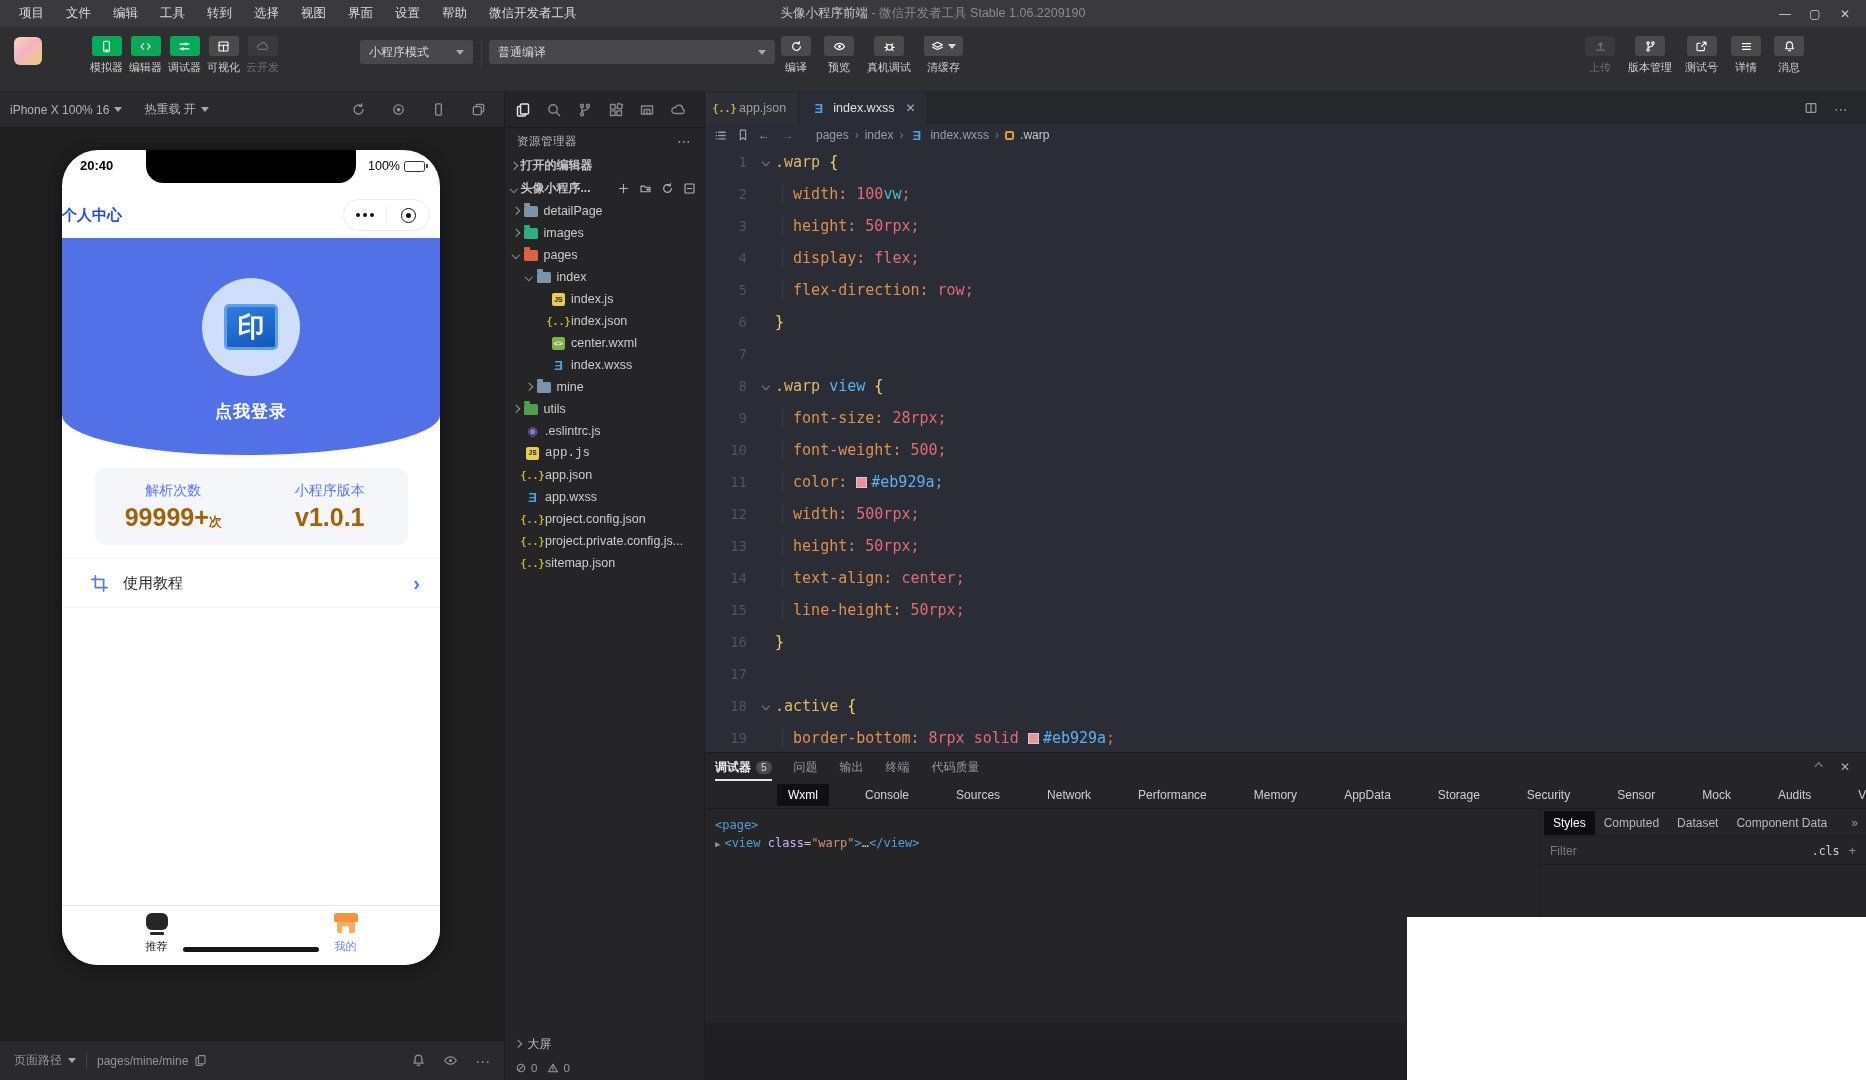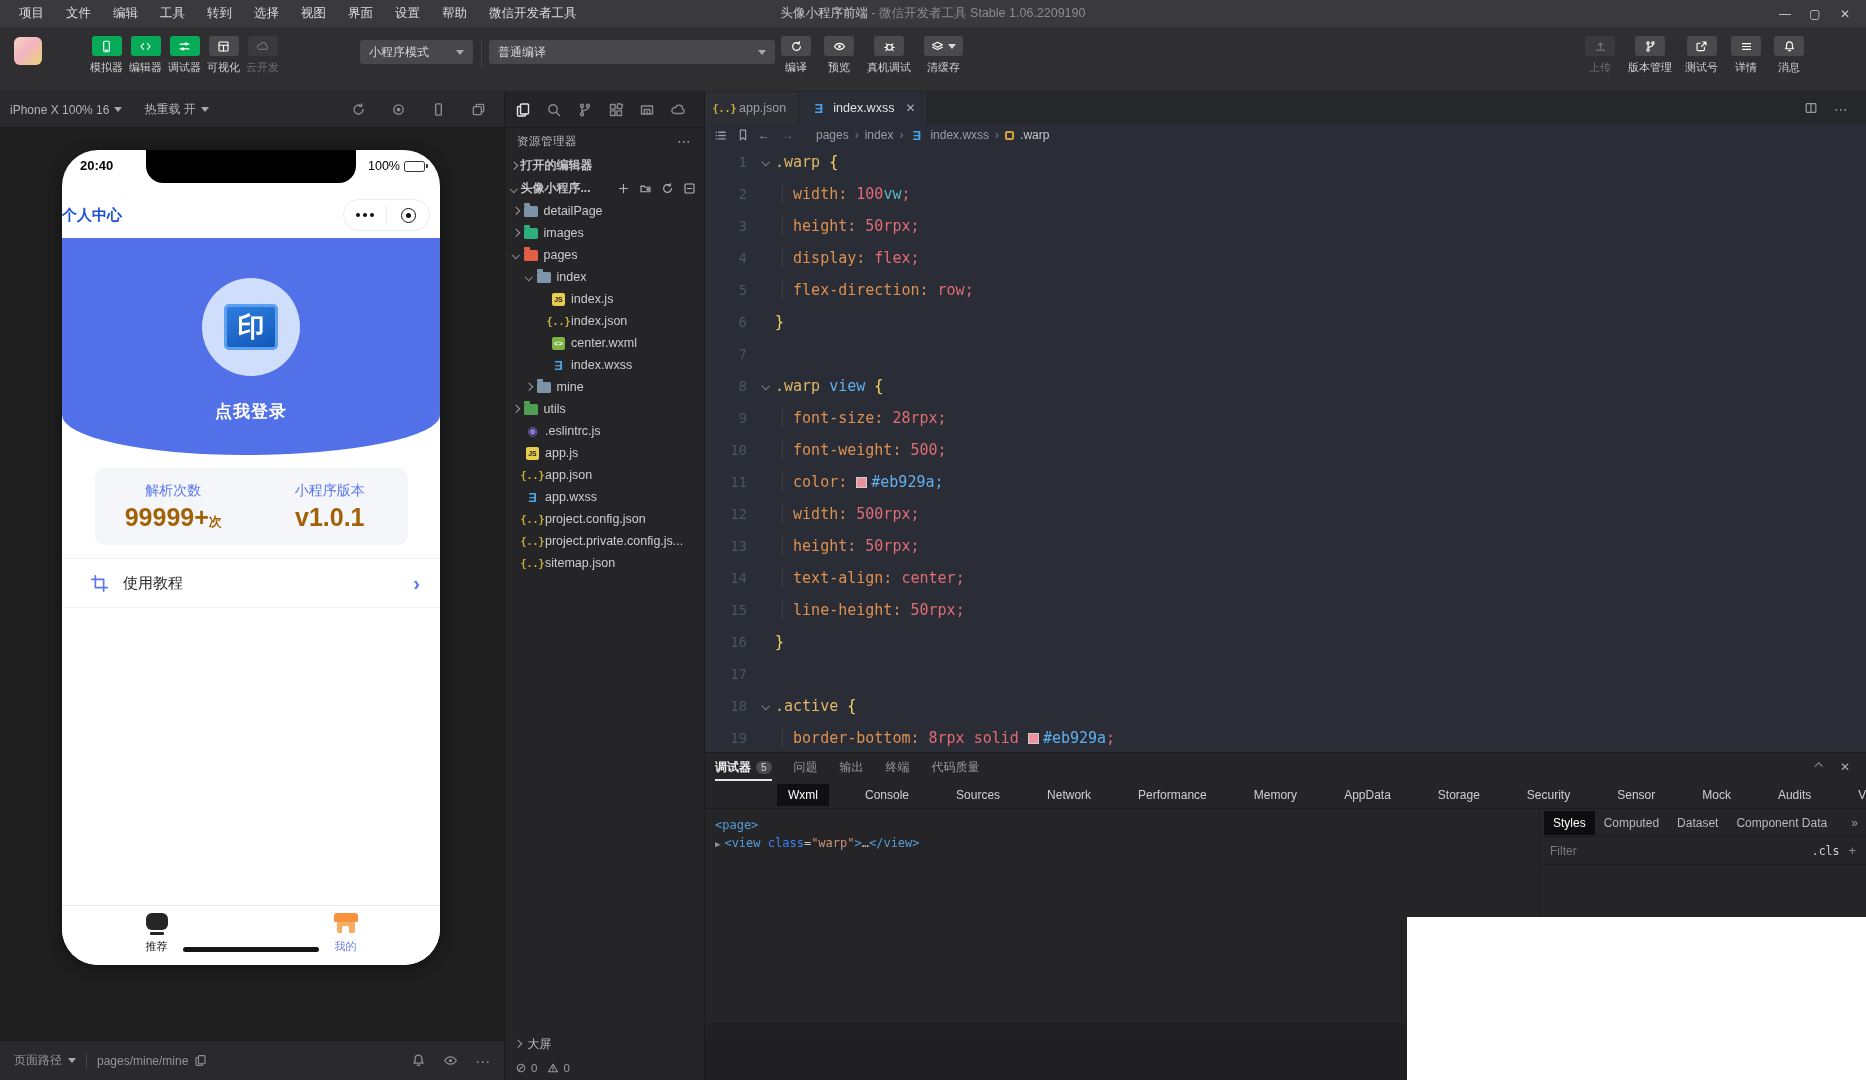--- a/index.html
+++ b/index.html
@@ -166,21 +166,21 @@
   #dbg-row1 .right { margin-left:auto; margin-right:16px; display:flex; gap:18px; align-items:center; color:#b0b0b1; }
   #dbg-row2 { height:28px; display:flex; align-items:center; border-bottom:1px solid #1c1c1d; padding-left:6px;gap:25px; }
   #dbg-row2 .insp { color:#9aa0a6; width:15px; height:15px; margin:0 6px; }
   #dbg-row2 .vr { width:1px; height:16px; background:#3a3a3c; margin-right:4px; }
   .dtab2 { font-size:12px; color:#cfcfd0; padding:4px 11px; }
   .dtab2.active { background:#101012; color:#fff; }
   #dbg-row2 .right { margin-left:auto; margin-right:12px; display:flex; gap:13px; align-items:center; color:#b0b0b1; }
   #dbg-row2 .warncount { color:#e6c24b; font-size:11.5px; display:flex; align-items:center; gap:3px; }
   #wxml { position:absolute; left:0; top:56px; width:834px; height:214px; padding:7px 10px;
     font-family:"DejaVu Sans Mono","Liberation Mono",monospace; font-size:12px; line-height:18px; color:#c8c8c8; }
-  .x-tag{color:#569cd6} .x-attr{color:#3b82f6} .x-str{color:#ce9178} .x-pln{color:#c8c8c8}
+  .x-tag{color:#569cd6} .x-attr{color:#c4b5fd} .x-str{color:#ce9178} .x-pln{color:#c8c8c8}
   .x-arrow{color:#8f8f8f; font-size:9px; margin-right:4px;}
   #wxml-sb { position:absolute; left:0; top:270px; width:834px; height:18px; background:#202022; }
   #styles { position:absolute; left:834px; top:56px; width:327px; height:232px; border-left:1px solid #1c1c1d; }
   #st-tabs { height:28px; display:flex; align-items:center; border-bottom:1px solid #1c1c1d; padding-left:4px; }
   .sttab { font-size:12px; color:#b9b9ba; padding:5px 9px; white-space:nowrap; }
   .sttab.active { background:#0d0d0f; color:#fff; }
   #st-tabs .more { margin-left:auto; margin-right:8px; color:#9a9a9b; font-size:12px; }
   #st-filter { height:28px; display:flex; align-items:center; border-bottom:1px solid #1c1c1d; font-size:12px; color:#7a7a7b; padding:0 10px; }
   #st-filter .cls { margin-left:auto; color:#d0d0d1; font-family:"DejaVu Sans Mono",monospace; font-size:11.5px; }
   #st-filter .plus { color:#8a8a8b; margin-left:9px; font-size:13px; }
@@ -686,21 +686,21 @@
           </span>
           <span>utils</span>
         </div>
         <div class="trow" style="padding-left: 8px;">
           <span style="width: 7px; display: inline-block;"></span>
           <span class="ticon">
             <span class="fi-esl">◉</span>
           </span>
           <span>.eslintrc.js</span>
         </div>
-        <div class="trow" style="padding-left: 8px;">
+        <div class="trow" style="padding-left: 8px; font-family: Liberation Mono, monospace;">
           <span style="width: 7px; display: inline-block;"></span>
           <span class="ticon">
             <span class="fi-js">JS</span>
           </span>
           <span>app.js</span>
         </div>
         <div class="trow" style="padding-left: 8px;">
           <span style="width: 7px; display: inline-block;"></span>
           <span class="ticon">
             <span class="fi-json">{..}</span>

